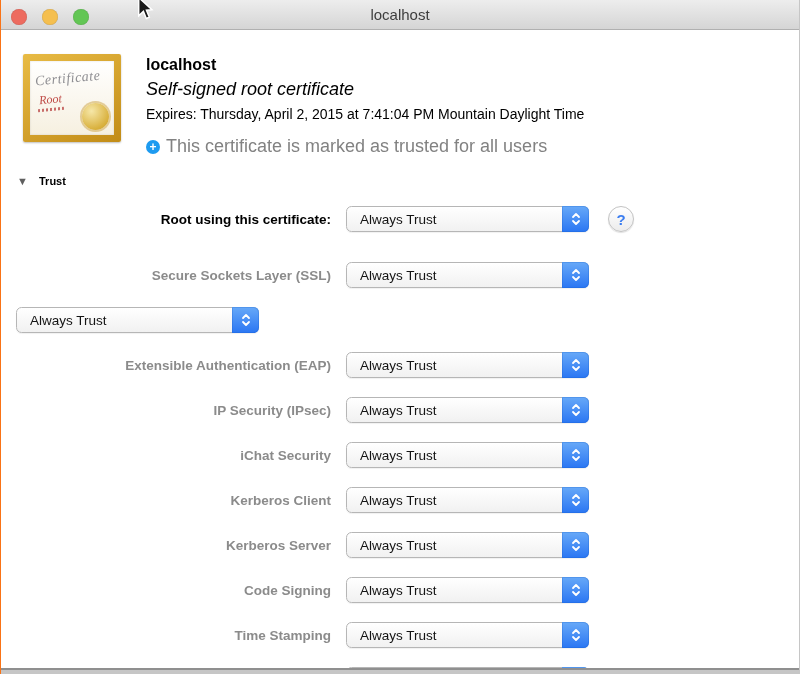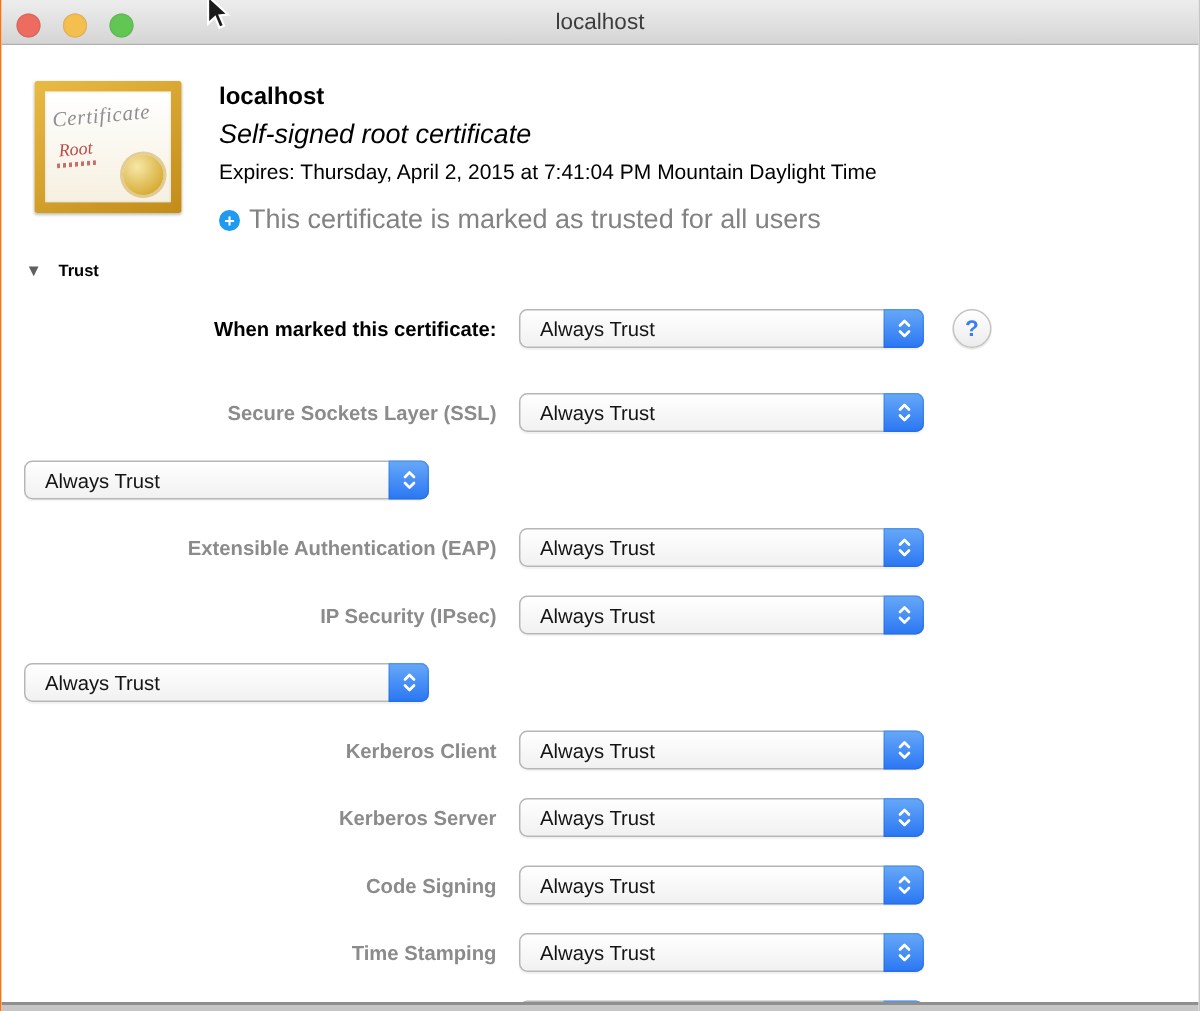--- a/index.html
+++ b/index.html
@@ -90,21 +90,21 @@
   .trust-rows { margin-top:17px; }
   .trust-row { display:flex; align-items:center; height:26px; margin-bottom:19px; }
   .trust-row.first { margin-bottom:30px; }
   .row-label {
     width:330px; text-align:right; font-size:13.5px; font-weight:600;
     color:var(--label-gray,#8b8b8b); white-space:nowrap;
   }
   .trust-row.emphasis .row-label { color:#000; }
 
   .popup {
-    position:relative; width:270px; height:26px; margin-left:15px; flex:none;
+    position:relative; width:243px; height:26px; margin-left:15px; flex:none;
     border:1px solid #b6b6b6; border-radius:5.5px;
     background:linear-gradient(#ffffff,#f1f1f1);
     box-shadow:0 1px 1px rgba(0,0,0,.06);
     display:flex; align-items:center; cursor:default;
   }
   .popup-value { padding-left:13px; font-size:13.5px; color:#141414; }
   .popup-cap {
     position:absolute; right:-1px; top:-1px; bottom:-1px; width:27px;
     border-radius:0 5.5px 5.5px 0;
     background:linear-gradient(#67a9f8,#2a76f3);
@@ -161,21 +161,21 @@
       </div>
     </div>
 
     <div class="trust-header">
       <div class="disclosure">▼</div>
       <div class="trust-title">Trust</div>
     </div>
 
     <div class="trust-rows">
   <div class="trust-row first emphasis">
-    <label class="row-label">When marked this certificate:</label>
+    <label class="row-label">Root using this certificate:</label>
     <div class="popup">
       <span class="popup-value">Always Trust</span>
       <span class="popup-cap">
         <svg width="10" height="16" viewBox="0 0 10 16">
           <path d="M2 6 L5 3 L8 6" fill="none" stroke="#ffffff" stroke-width="1.8" stroke-linecap="round" stroke-linejoin="round"></path>
           <path d="M2 10 L5 13 L8 10" fill="none" stroke="#ffffff" stroke-width="1.8" stroke-linecap="round" stroke-linejoin="round"></path>
         </svg>
       </span>
     </div>
     <div class="help-button">?</div>
@@ -230,20 +230,21 @@
         <svg width="10" height="16" viewBox="0 0 10 16">
           <path d="M2 6 L5 3 L8 6" fill="none" stroke="#ffffff" stroke-width="1.8" stroke-linecap="round" stroke-linejoin="round"></path>
           <path d="M2 10 L5 13 L8 10" fill="none" stroke="#ffffff" stroke-width="1.8" stroke-linecap="round" stroke-linejoin="round"></path>
         </svg>
       </span>
     </div>
 
   </div>
 
   <div class="trust-row">
+    <label class="row-label">iChat Security</label>
     <div class="popup">
       <span class="popup-value">Always Trust</span>
       <span class="popup-cap">
         <svg width="10" height="16" viewBox="0 0 10 16">
           <path d="M2 6 L5 3 L8 6" fill="none" stroke="#ffffff" stroke-width="1.8" stroke-linecap="round" stroke-linejoin="round"></path>
           <path d="M2 10 L5 13 L8 10" fill="none" stroke="#ffffff" stroke-width="1.8" stroke-linecap="round" stroke-linejoin="round"></path>
         </svg>
       </span>
     </div>
 

